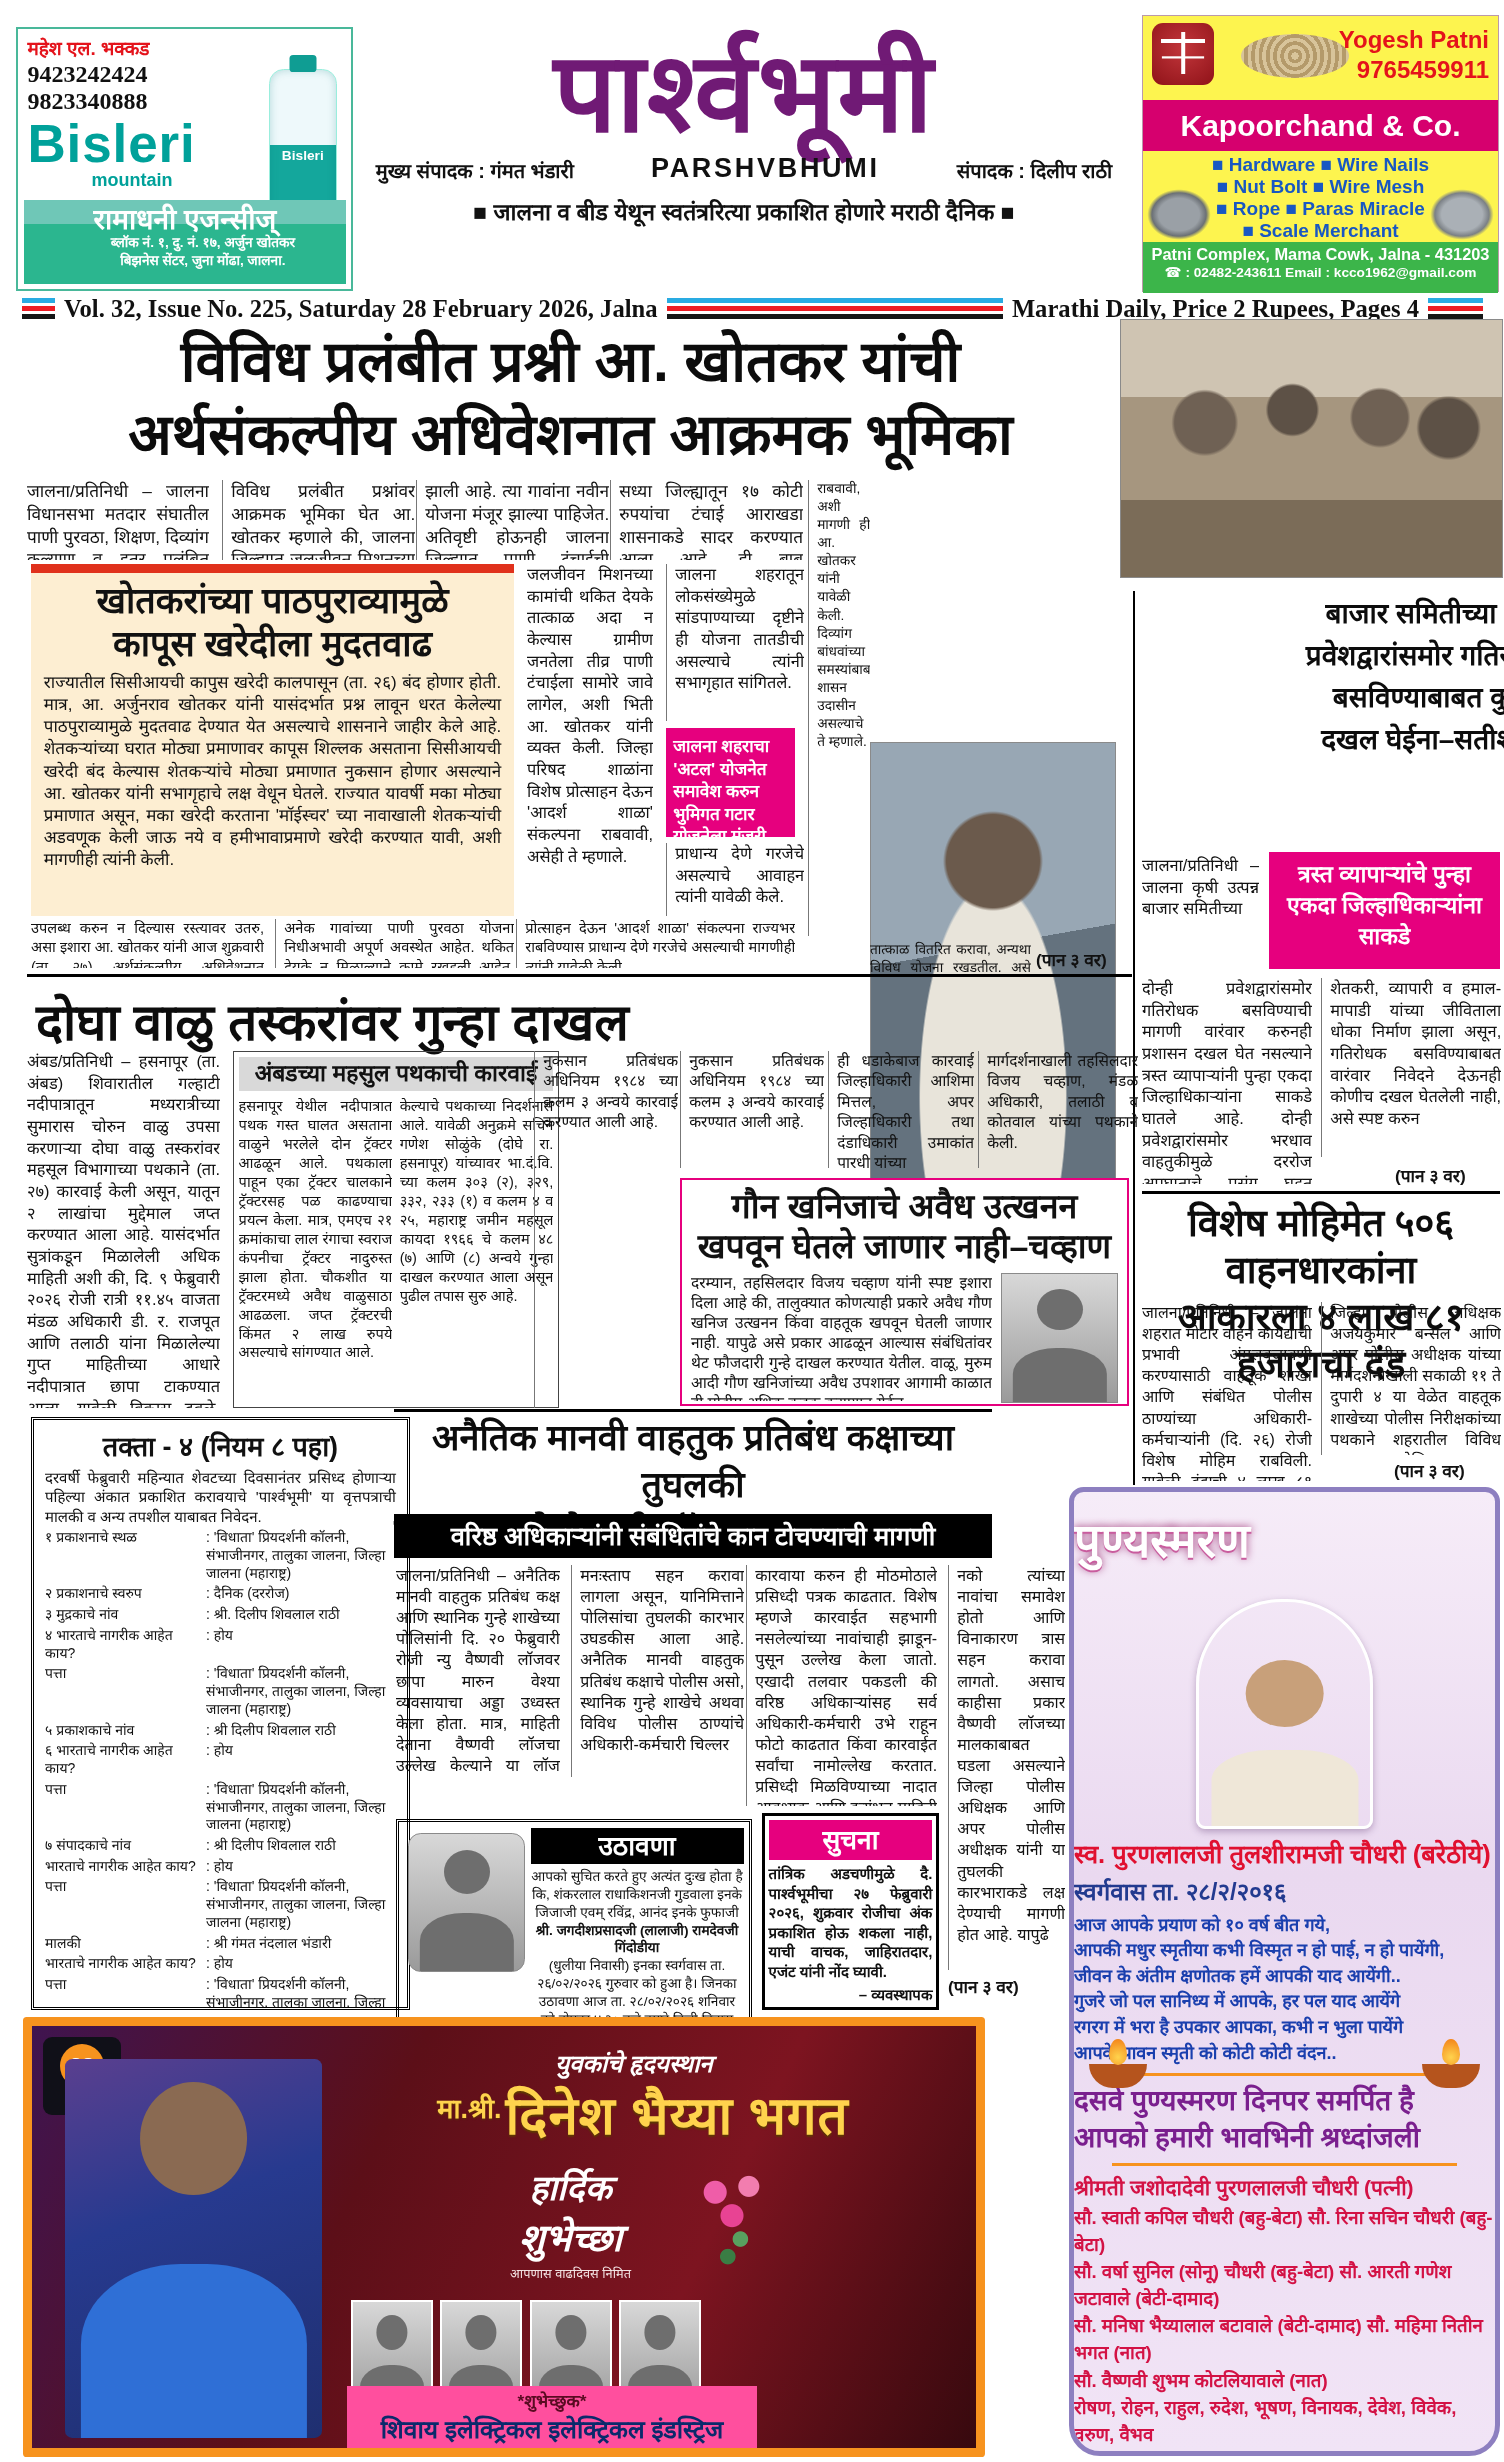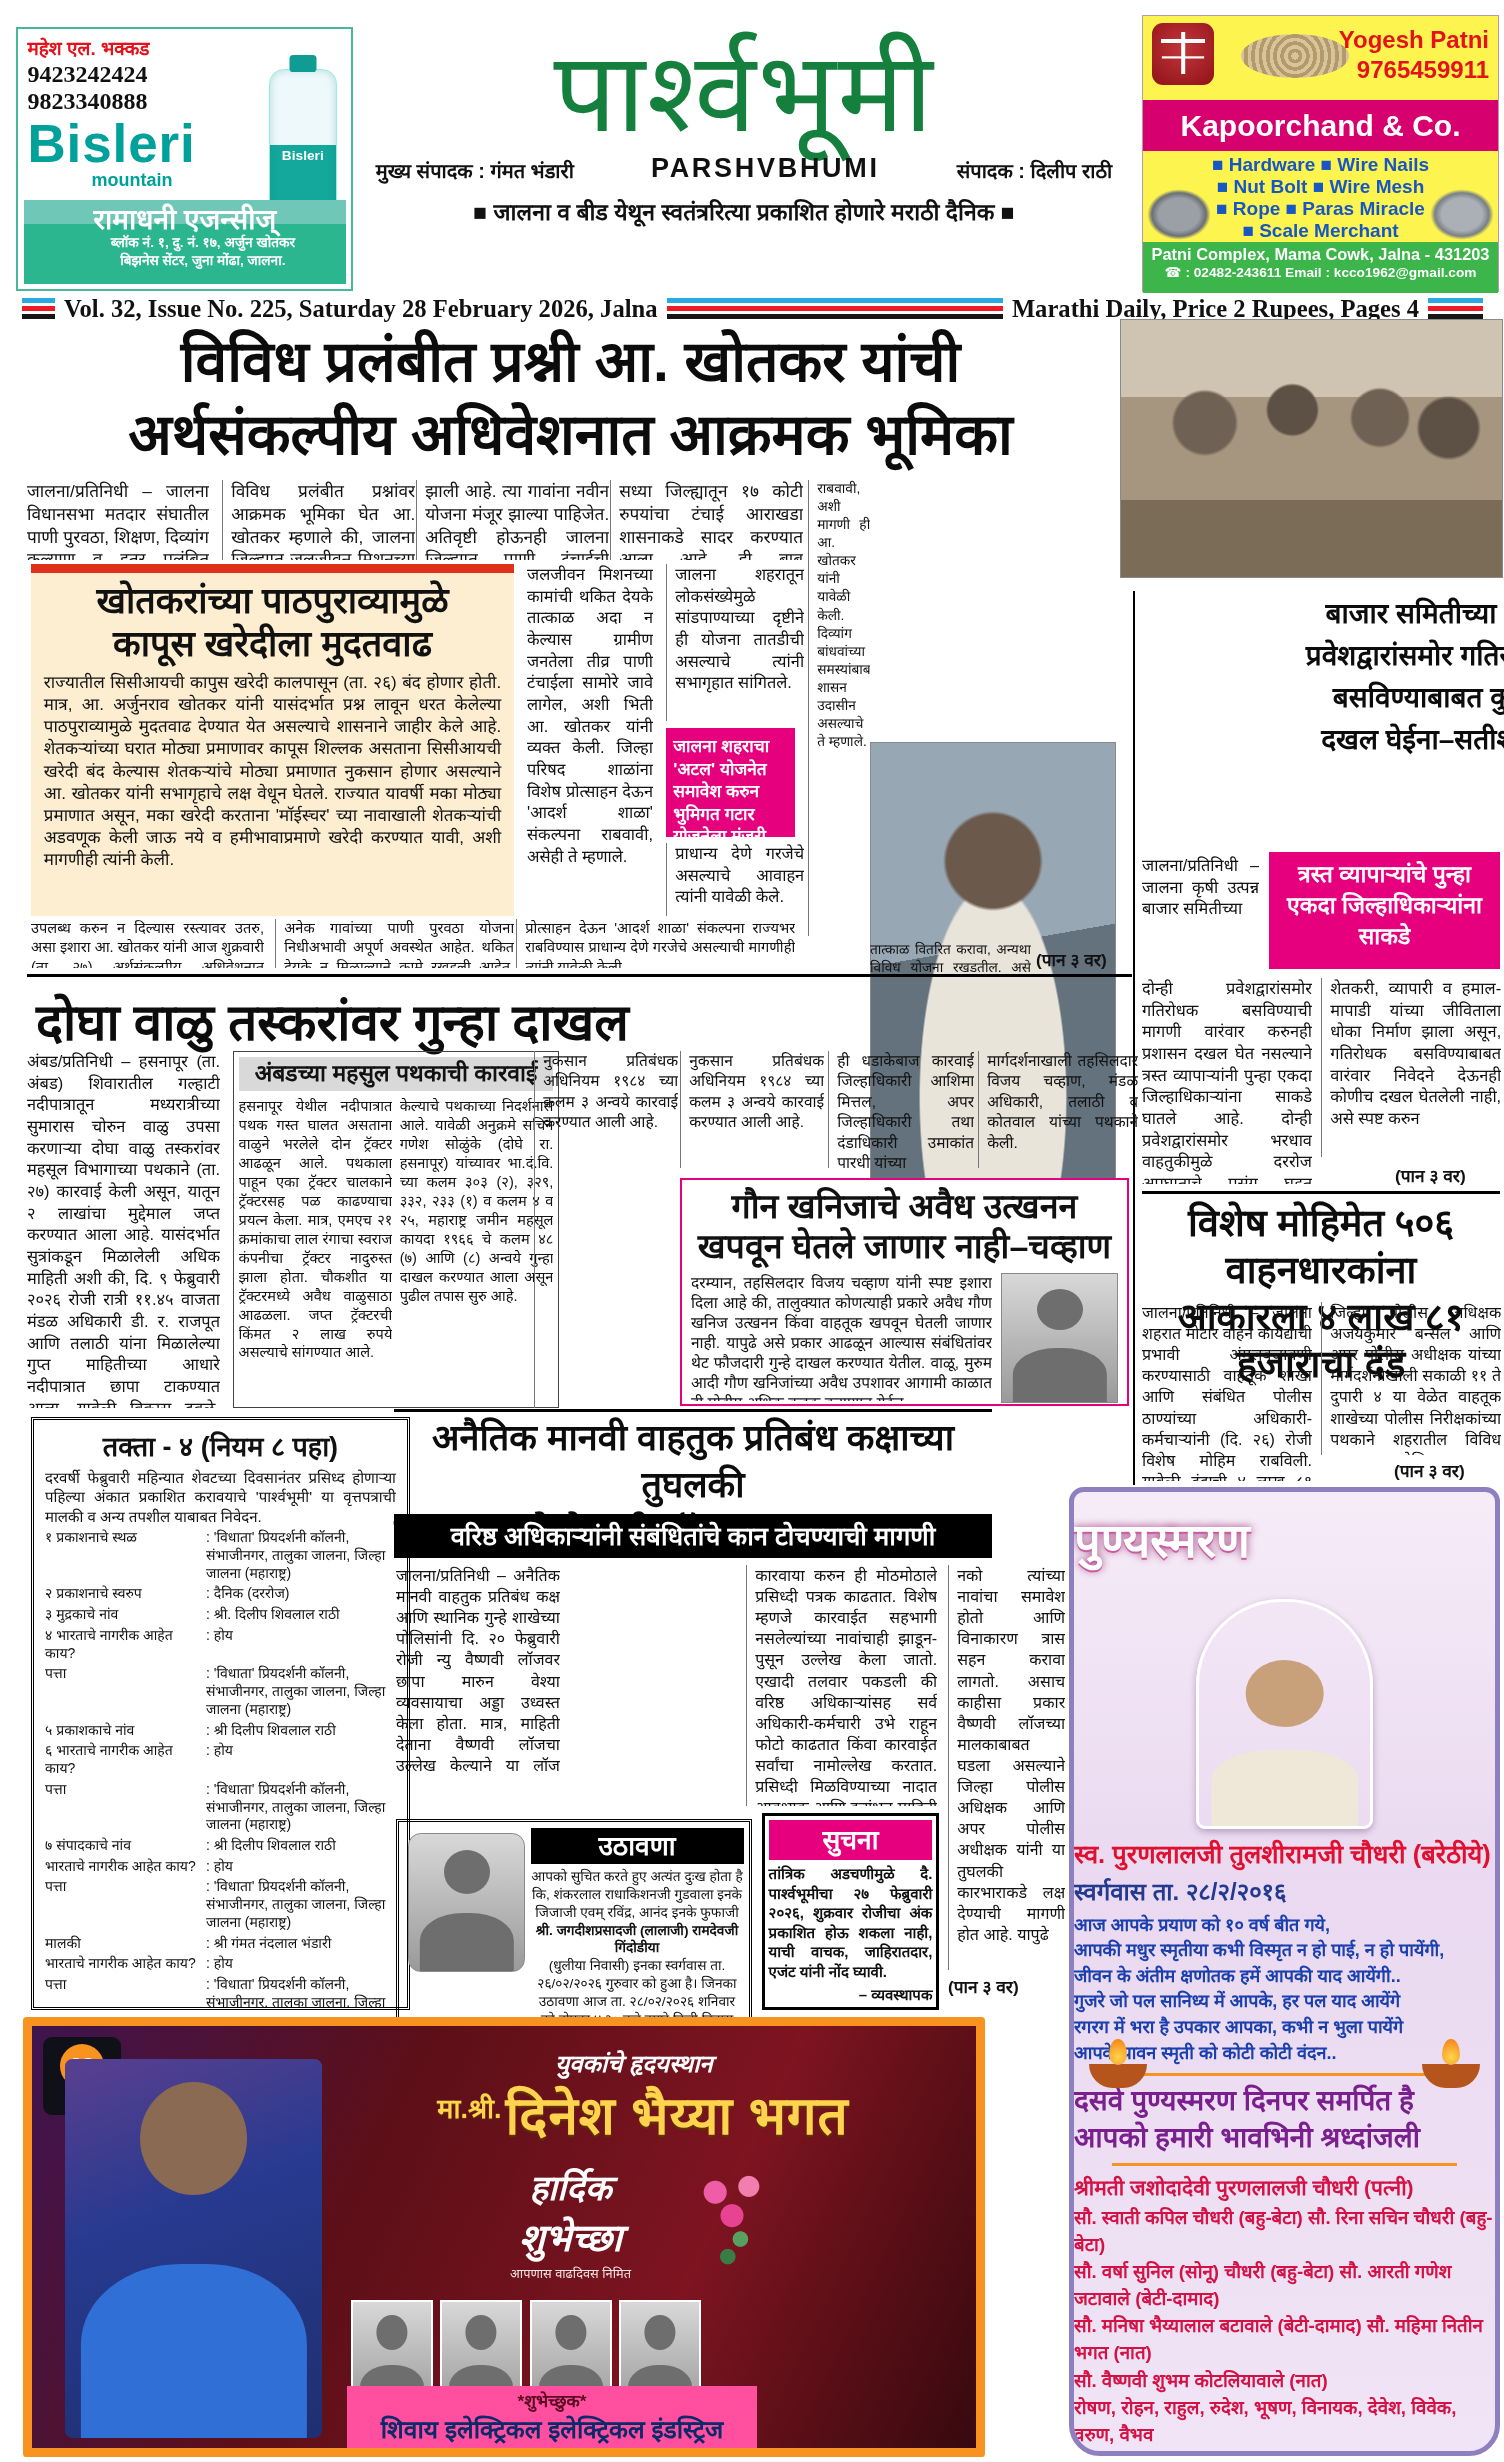--- a/index.html
+++ b/index.html
@@ -42,21 +42,21 @@
   .b-brand{color:#00a19a;font-size:53px;font-weight:800;letter-spacing:0.9px;line-height:1;margin-top:1.8px;}
   .b-mn{color:#00a19a;font-size:18px;font-weight:700;margin-left:64px;}
   #bottle{position:absolute;right:14.6px;top:40px;width:66px;height:144px;border-radius:14.6px 14.6px 7.3px 7.3px;background:linear-gradient(180deg,#e8f6f8 0 55%,#14a friendly,#14a79c 55%);background:linear-gradient(180deg,#eef9fb 0 52%,#14a79c 52% 100%);border:0.9px solid #9ed;box-shadow:inset 0 0 9px rgba(0,120,120,.25);}
   #bottle:before{content:"";position:absolute;top:-14.6px;left:50%;transform:translateX(-50%);width:27px;height:16.4px;background:#0f9d93;border-radius:3.6px;}
   .bottle-label{position:absolute;bottom:51px;left:3.6px;right:3.6px;background:transparent;color:#fff;font-size:13.7px;font-weight:800;text-align:center;}
   .b-band{position:absolute;left:5.5px;right:5.5px;bottom:5.5px;height:84px;background:linear-gradient(180deg,#6fc7b7 0 28%,#2bb68f 28%);color:#fff;text-align:center;padding-top:5.5px;box-sizing:border-box;}
   .b-agency{font-size:28px;font-weight:800;line-height:1.05;}
   .b-addr{font-size:13.7px;font-weight:700;line-height:1.25;margin-left:36px;}
   
   #masthead{left:363px;top:35px;width:762px;text-align:center;}
-  .m-title{font-size:111px;line-height:1.05;font-weight:400;color:#15803d;letter-spacing:1.8px;}
+  .m-title{font-size:111px;line-height:1.05;font-weight:700;color:#701a75;letter-spacing:1.8px;}
   .m-row{display:flex;justify-content:space-between;align-items:flex-end;margin-top:1.8px;padding:0 12.8px;}
   .m-ed{font-size:20px;font-weight:800;}
   .m-latin{font-size:27px;font-weight:800;letter-spacing:2.7px;}
   .m-tag{font-size:23px;font-weight:800;margin-top:11px;}
   
   #kapoor{left:1142px;top:14.6px;width:357px;height:277px;background:#fdf44f;border:0.9px solid #b9a;box-sizing:border-box;}
   .k-top{position:relative;height:84px;}
   .k-logo{position:absolute;left:9px;top:7.3px;width:62px;height:62px;border-radius:11px;background:radial-gradient(circle at 50% 40%,#c2363b,#8f1218);}
   .k-logo:before{content:"";position:absolute;left:50%;top:9px;transform:translateX(-50%);width:3.6px;height:42px;background:#fff;}
   .k-logo:after{content:"";position:absolute;left:9px;right:9px;top:16.4px;height:3.6px;background:#fff;box-shadow:0 16.4px 0 -0.9px #fff, 0px 0 0 #fff;}
@@ -323,20 +323,21 @@
     </div>
   </div>
 
   <div class="abs rule" style="left:394px;top:1409px;width:598px;height:2.7px;"></div>
   <div class="abs hl ctr" style="left:394px;top:1415px;width:598px;font-size:36px;line-height:1.3;">
     <div>अनैतिक मानवी वाहतुक प्रतिबंध कक्षाच्या तुघलकी</div>
     <div>कारभारामुळे वैष्णवी लॉज मालकाला मनःस्ताप!</div>
   </div>
   <div id="lodge-sub" class="abs">वरिष्ठ अधिकाऱ्यांनी संबंधितांचे कान टोचण्याची मागणी</div>
   <div class="abs col just" style="left:396px;top:1565px;width:164px;height:212px;font-size:16px;">जालना/प्रतिनिधी – अनैतिक मानवी वाहतुक प्रतिबंध कक्ष आणि स्थानिक गुन्हे शाखेच्या पोलिसांनी दि. २० फेब्रुवारी रोजी न्यु वैष्णवी लॉजवर छापा मारुन वेश्या व्यवसायाचा अड्डा उध्वस्त केला होता. मात्र, माहिती देताना वैष्णवी लॉजचा उल्लेख केल्याने या लॉज मालकाला नाहक</div>
+  <div class="abs col just vl" style="left:571px;top:1565px;width:164px;height:212px;font-size:16px;">मनःस्ताप सहन करावा लागला असून, यानिमित्ताने पोलिसांचा तुघलकी कारभार उघडकीस आला आहे. अनैतिक मानवी वाहतुक प्रतिबंध कक्षाचे पोलीस असो, स्थानिक गुन्हे शाखेचे अथवा विविध पोलीस ठाण्यांचे अधिकारी-कर्मचारी चिल्लर</div>
   <div class="abs col just vl" style="left:746px;top:1565px;width:182px;height:241px;font-size:16px;">कारवाया करुन ही मोठमोठाले प्रसिध्दी पत्रक काढतात. विशेष म्हणजे कारवाईत सहभागी नसलेल्यांच्या नावांचाही झाडून-पुसून उल्लेख केला जातो. एखादी तलवार पकडली की वरिष्ठ अधिकाऱ्यांसह सर्व अधिकारी-कर्मचारी उभे राहून फोटो काढतात किंवा कारवाईत सर्वांचा नामोल्लेख करतात. प्रसिध्दी मिळविण्याच्या नादात आवश्यक आणि इत्यंभूत माहिती देण्याऐवजी थातुर-मातूर उल्लेख करुन मोकळे होतात. त्यातूनच</div>
   <div class="abs col just vl" style="left:948px;top:1565px;width:108px;height:405px;font-size:16px;">नको त्यांच्या नावांचा समावेश होतो आणि विनाकारण त्रास सहन करावा लागतो. असाच काहीसा प्रकार वैष्णवी लॉजच्या मालकाबाबत घडला असल्याने जिल्हा पोलीस अधिक्षक आणि अपर पोलीस अधीक्षक यांनी या तुघलकी कारभाराकडे लक्ष देण्याची मागणी होत आहे. यापुढे</div>
   <div class="abs jump" style="left:948px;top:1975px;width:108px;">(पान ३ वर)</div>
 
   <div id="takta" class="abs">
     <div class="tk-title">तक्ता - ४ (नियम ८ पहा)</div>
     <div class="tk-intro">दरवर्षी फेब्रुवारी महिन्यात शेवटच्या दिवसानंतर प्रसिध्द होणाऱ्या पहिल्या अंकात प्रकाशित करावयाचे 'पार्श्वभूमी' या वृत्तपत्राची मालकी व अन्य तपशील याबाबत निवेदन.</div>
     <div class="tk-row">
         <span class="tk-l">१ प्रकाशनाचे स्थळ</span>
         <span class="tk-v">: 'विधाता' प्रियदर्शनी कॉलनी, संभाजीनगर, तालुका जालना, जिल्हा जालना (महाराष्ट्र)</span>

